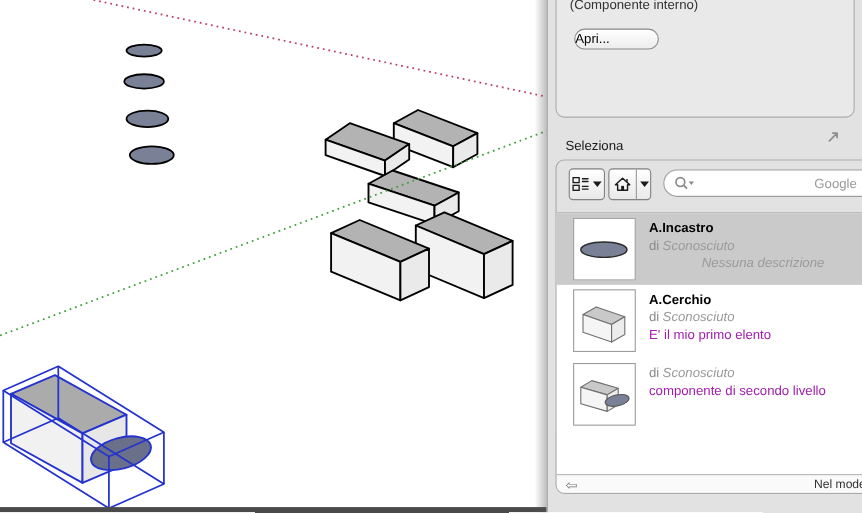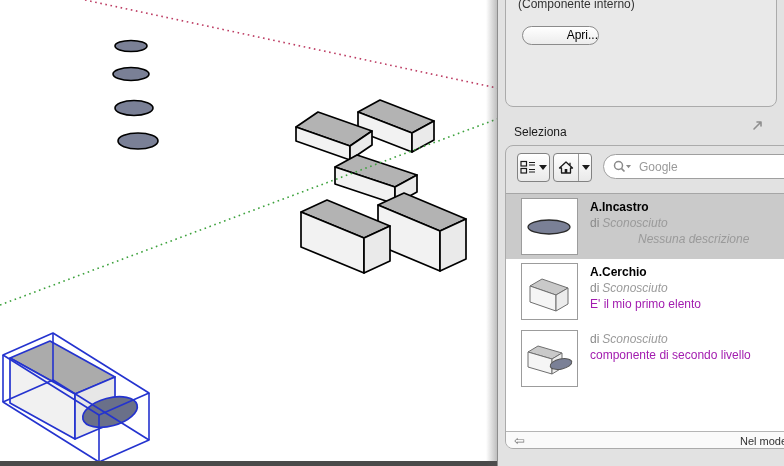--- a/index.html
+++ b/index.html
@@ -16,21 +16,21 @@
     border-right:1px solid #8d8d8d;}
 
   
   .panel{position:absolute;left:498px;top:0;width:286px;height:466px;background:var(--panel-bg);overflow:hidden;padding-left:16px;}
 
   .groupbox{position:absolute;border:1px solid #ababab;border-radius:8px;box-sizing:border-box;}
   .gb1{left:7px;top:-12px;width:272px;height:119px;background:var(--groupbox-bg);}
   .gb1-label{position:absolute;left:12px;top:8px;font-size:12px;color:#333;white-space:nowrap;}
   .apri-btn{position:absolute;left:16px;top:37px;width:77px;height:19px;border:1px solid #8b8b8b;border-radius:10px;
     background:linear-gradient(#ffffff,#ececec);font-size:12px;color:#000;font-family:"Liberation Sans",sans-serif;
-    line-height:17px;text-align:right;padding:0;}
+    line-height:17px;text-align:left;padding:0;}
 
   .collapse-arrow{position:absolute;left:254px;top:117px;width:12px;height:12px;color:#8f8f8f;}
 
   .sel-label{position:absolute;left:16px;top:125px;font-size:12px;color:#1a1a1a;}
 
   .gb2{left:7px;top:145px;width:290px;height:304px;background:var(--panel-bg);overflow:hidden;}
 
   .toolbar{position:absolute;left:11px;top:7px;height:30px;}
   .tbtn{position:absolute;top:0;height:29px;border:1px solid #828282;border-radius:4px;
     background:linear-gradient(#ffffff,#e9e9e9);box-sizing:border-box;display:flex;align-items:center;justify-content:center;padding:0;}
@@ -39,21 +39,21 @@
     background:linear-gradient(#ffffff,#e9e9e9);box-sizing:border-box;display:flex;}
   .seg-cell{flex:0 0 auto;display:flex;align-items:center;justify-content:center;height:100%;}
   .seg-home{width:24px;border-right:1px solid #9a9a9a;}
   .seg-caret{width:13px;}
   .caret{width:0;height:0;border-left:4px solid transparent;border-right:4px solid transparent;border-top:5px solid #1a1a1a;display:inline-block;}
   .btn-view .caret{margin-left:3px;}
 
   .searchbox{position:absolute;left:86px;top:1px;width:206px;height:25px;border:1px solid #9f9f9f;border-radius:13px;
     background:#fff;box-sizing:border-box;display:flex;align-items:center;}
   .searchbox input{border:none;outline:none;background:transparent;font-size:12px;color:#3b82f6;width:140px;
-    font-family:"Liberation Sans",sans-serif;}
+    font-family:"Liberation Sans",sans-serif;text-align:right;}
   .searchbox input::placeholder{color:#9a9a9a;opacity:1;}
   .search-glyph{margin:0 5px 0 9px;display:flex;align-items:center;}
 
   .list{position:absolute;left:0;top:47px;width:290px;height:238px;background:#fff;border-top:1px solid #a6a6a6;box-sizing:border-box;}
   .row{position:absolute;left:0;width:290px;}
   .row1{top:0;height:65px;background:var(--selected-row-bg);}
   .row2{top:65px;height:67px;background:#fff;}
   .row3{top:132px;height:67px;background:#fff;}
   .thumb{position:absolute;left:15px;top:4px;width:57px;height:57px;background:#fff;border:1px solid #9c9c9c;box-sizing:border-box;}
   .rowtext{position:absolute;left:84px;top:5px;font-size:12px;line-height:16px;color:#000;white-space:nowrap;}

